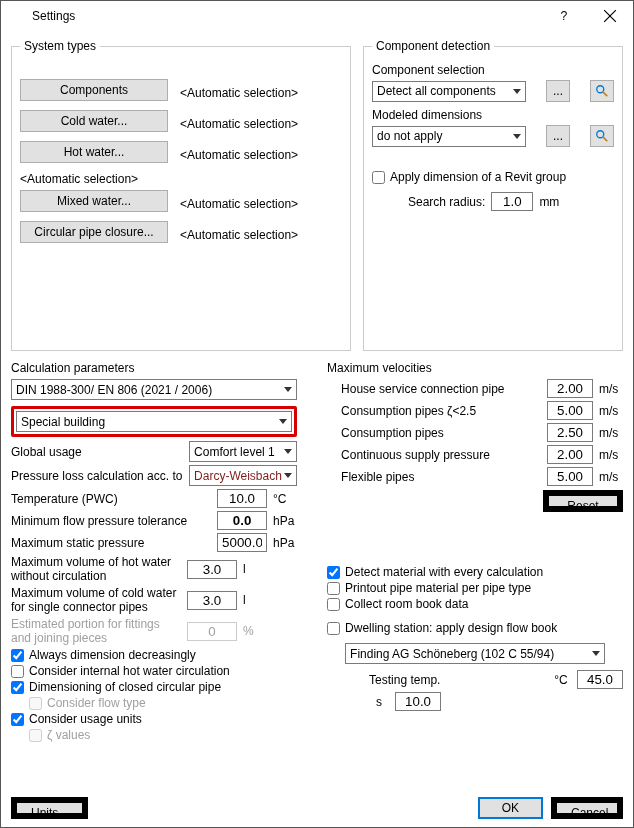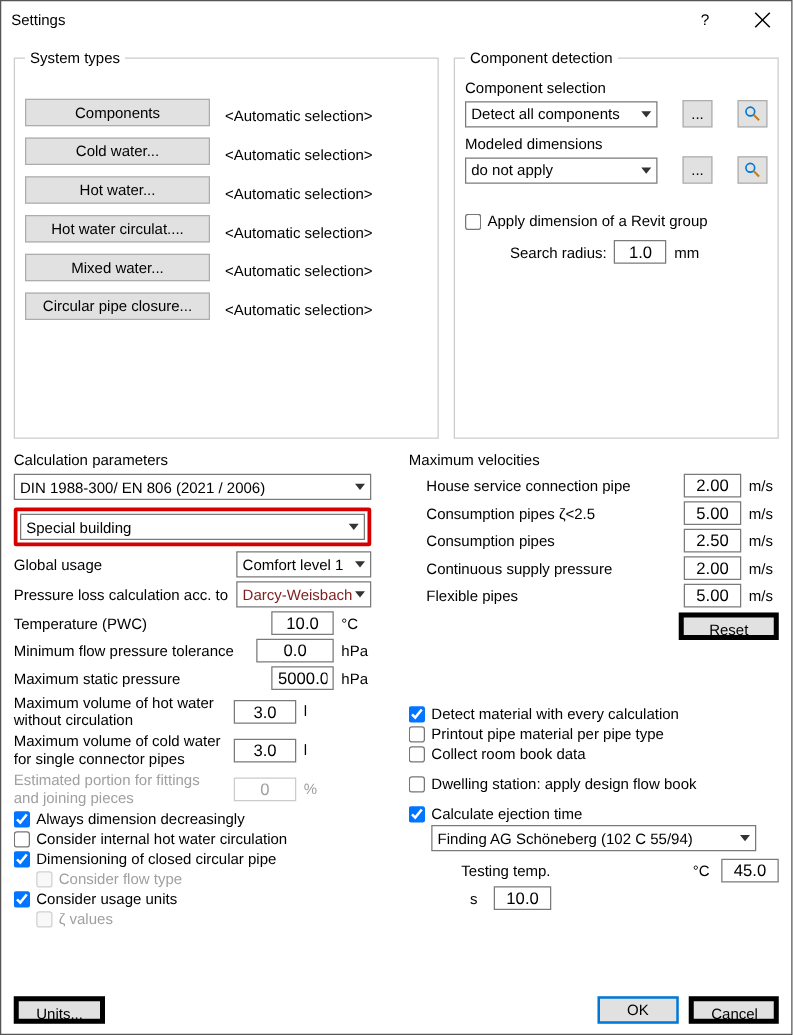--- a/index.html
+++ b/index.html
@@ -1,17 +1,17 @@
 <!DOCTYPE html>
 <html><head>
 <meta charset="utf-8">
 <style>
   * { box-sizing: border-box; }
   body { margin:0; padding:0; font-family: 'Segoe UI', Tahoma, sans-serif; font-size:12px; color:#000; background:#fff; width:634px; height:828px; overflow:hidden; border:1px solid #555; }
-  .titlebar { height:30px; display:flex; align-items:center; padding:0 0 0 8px; }
+  .titlebar { height:30px; display:flex; align-items:center; padding:0 0 0 8px;margin-left:23px; }
   .titlebar .title { flex:1; }
   .titlebar .btn { width:46px; height:30px; display:flex; align-items:center; justify-content:center; }
   .titlebar .btn svg { width:14px; height:14px; }
   .content { padding:8px 10px 0 10px; display:flex; flex-direction:column; height:calc(100% - 30px); }
   .row { display:flex; gap:12px; }
   fieldset { border:1px solid #ccc; margin:0; padding:8px 8px 10px 8px; position:relative; }
   legend { font-size:12px; padding:0 4px; color:#000; }
   .system-types { width:340px; height:312px; }
   .comp-detect { flex:1; height:312px; }
   .sys-btn { width:148px; height:22px; background:#e1e1e1; border:1px solid #adadad; text-align:center; line-height:20px; display:inline-block; vertical-align:middle; margin-bottom:5px; }
@@ -26,21 +26,21 @@
   .input { height:19px; border:1px solid #7a7a7a; text-align:right; padding:0 4px; background:#fff; }
   .input.c { text-align:center; }
   .group-title { margin-bottom:4px; margin-top:4px; }
   .params-left { width:290px; }
   .params-right { width:300px; }
   .highlight { border:3px solid #d60000; border-radius:2px; padding:2px; }
   .bottom { display:flex; gap:30px; margin-top:6px; }
   .field-row { display:flex; align-items:center; margin:3px 0; gap:6px; }
   .field-row .lbl { flex:1; }
   .unit { width:24px; }
-  .btn-std { height:22px; background:#e1e1e1; border:4px solid #000000; padding:0 14px; line-height:20px; text-align:center; }
+  .btn-std { height:22px; background:#e1e1e1; border:6px solid #000000; padding:0 14px; line-height:20px; text-align:center; }
   .btn-primary { border:2px solid #0078d7; background:#e1e1e1; padding:0 22px; line-height:18px; height:22px; }
   .disabled-text { color:#a0a0a0; }
   .indent { margin-left:18px; }
   .footer { margin-top:auto; display:flex; align-items:center; padding:6px 0 8px 0; gap:8px; }
   .spacer { flex:1; }
   .sel-with-chev { display:flex; align-items:center; justify-content:space-between; border:1px solid #7a7a7a; height:21px; padding:0 4px; background:#fff; }
 </style>
 </head>
 <body>
 
@@ -71,21 +71,20 @@
         </div>
       <div class="sys-row">
           <div class="sys-btn">Cold water...</div>
           <span>&lt;Automatic selection&gt;</span>
         </div>
       <div class="sys-row">
           <div class="sys-btn">Hot water...</div>
           <span>&lt;Automatic selection&gt;</span>
         </div>
       <div class="sys-row">
-          <div class="sys-btn">Hot water circulat....</div>
           <span>&lt;Automatic selection&gt;</span>
         </div>
       <div class="sys-row">
           <div class="sys-btn">Mixed water...</div>
           <span>&lt;Automatic selection&gt;</span>
         </div>
       <div class="sys-row">
           <div class="sys-btn">Circular pipe closure...</div>
           <span>&lt;Automatic selection&gt;</span>
         </div>
@@ -167,21 +166,21 @@
             <div class="chev"></div>
         </div>
       </div>
       <div class="field-row">
         <span class="lbl">Temperature (PWC)</span>
         <input class="input c" style="width: 50px;" value="10.0">
         <span class="unit">°C</span>
       </div>
       <div class="field-row">
         <span class="lbl">Minimum flow pressure tolerance</span>
-        <input class="input c" style="width: 62px;" value="0.0">
+        <input class="input c" style="width: 50px; font-weight: bold;" value="0.0">
         <span class="unit">hPa</span>
       </div>
       <div class="field-row">
         <span class="lbl">Maximum static pressure</span>
         <input class="input c" style="width: 50px;" value="5000.0">
         <span class="unit">hPa</span>
       </div>
       <div class="field-row">
         <span class="lbl" style="max-width:170px">Maximum volume of hot water without circulation</span>
         <input class="input c" style="width: 50px;" value="3.0">
@@ -265,24 +264,20 @@
       <label class="chk">
           <input type="checkbox" style="">
           <span>Collect room book data</span>
         </label>
       <div style="height:6px"></div>
       <label class="chk">
           <input type="checkbox" style="">
           <span>Dwelling station: apply design flow book</span>
         </label>
       <div style="height:6px"></div>
-      <label class="chk">
-          <input type="checkbox" checked="" style="">
-          <span>Calculate ejection time</span>
-        </label>
       <div class="indent">
         <div class="sel-with-chev" style="width:260px">
           <span>Finding AG Schöneberg (102 C 55/94)</span>
             <div class="chev"></div>
         </div>
         <div class="field-row" style="margin-top:6px; padding-left:24px">
           <span class="lbl">Testing temp.</span>
           <span style="width:20px; text-align:center">°C</span>
           <input class="input c" style="width: 46px;" value="45.0">
         </div>

